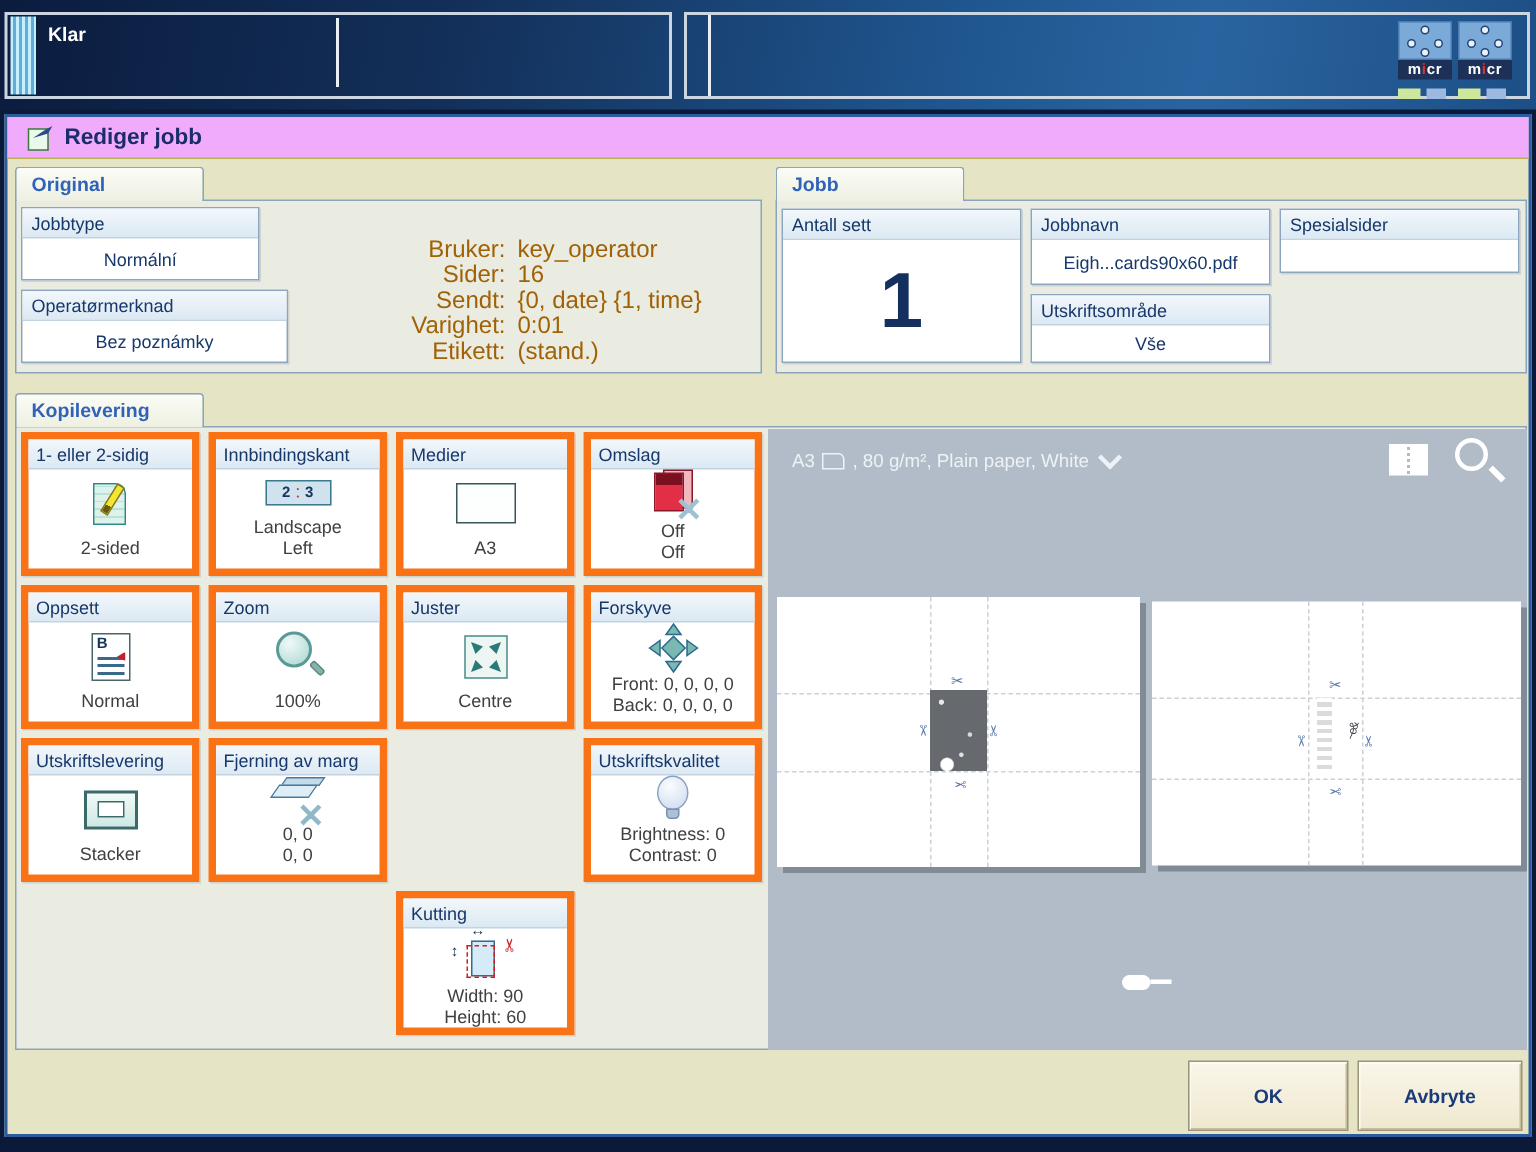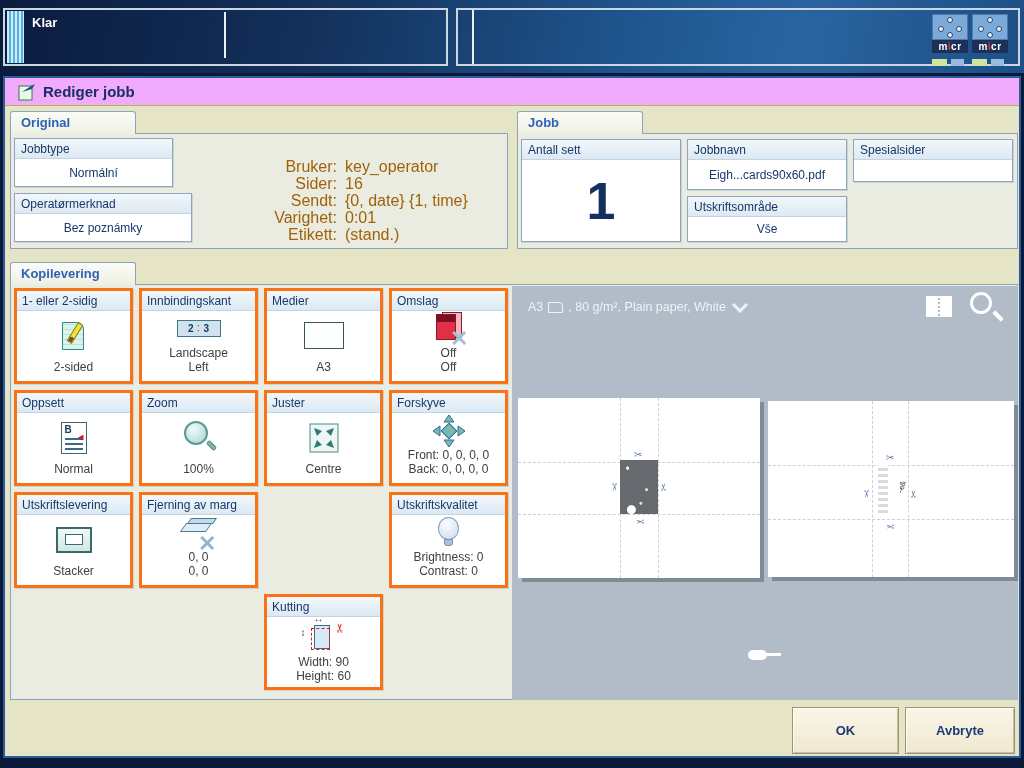--- a/index.html
+++ b/index.html
@@ -67,21 +67,21 @@
   .info-l { width:92px; text-align:right; }
   .info-v { margin-left:8px; }
 
   #btn-antall { left:516px; top:61px; width:160px; height:103px; }
   #antall-big { font-size:52px; font-weight:bold; color:#14305f; }
   #btn-jobbnavn { left:682px; top:61px; width:160px; height:51px; }
   #btn-omrade { left:682px; top:118px; width:160px; height:46px; }
   #btn-spesial { left:848px; top:61px; width:160px; height:43px;gap:16px; }
 
   
-  .opt { position:absolute; width:119px; height:96px; background:#ffffff; border:3px solid #f97316;
+  .opt { position:absolute; width:119px; height:96px; background:#ffffff; border:5px solid #f97316;
     z-index:2; display:flex; flex-direction:column; box-shadow:1px 1px 0 rgba(120,140,160,0.25); }
   .opt-h { flex:0 0 20px; background:linear-gradient(#f2f7fb,#dce9f3); border-bottom:1px solid #c2d4e2;
     font-size:12px; color:#17386b; padding:3px 0 0 5px; white-space:nowrap; }
   .opt-ic { flex:1; display:flex; align-items:center; justify-content:center; position:relative; }
   .opt-v { flex:0 0 auto; padding-bottom:7px; font-size:12px; color:#404040; text-align:center; line-height:14px; }
   .opt-v span { display:block; }
   .c0{left:9px;} .c1{left:134px;} .c2{left:259px;} .c3{left:384px;}
   .r0{top:210px;} .r1{top:312px;} .r2{top:414px;} .r3{top:516px;}
 
   

